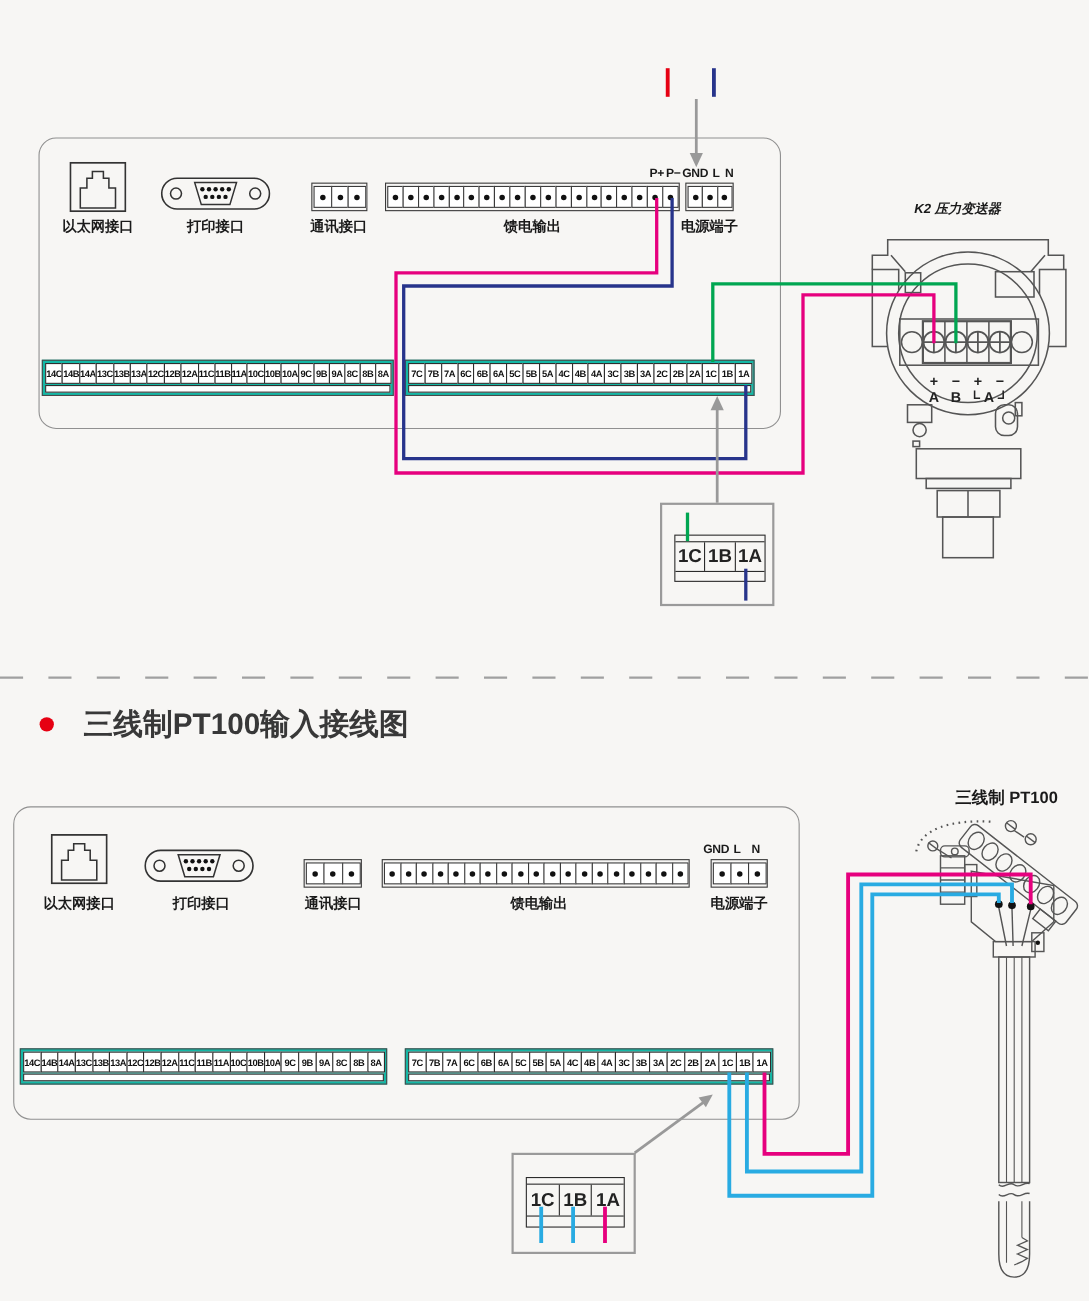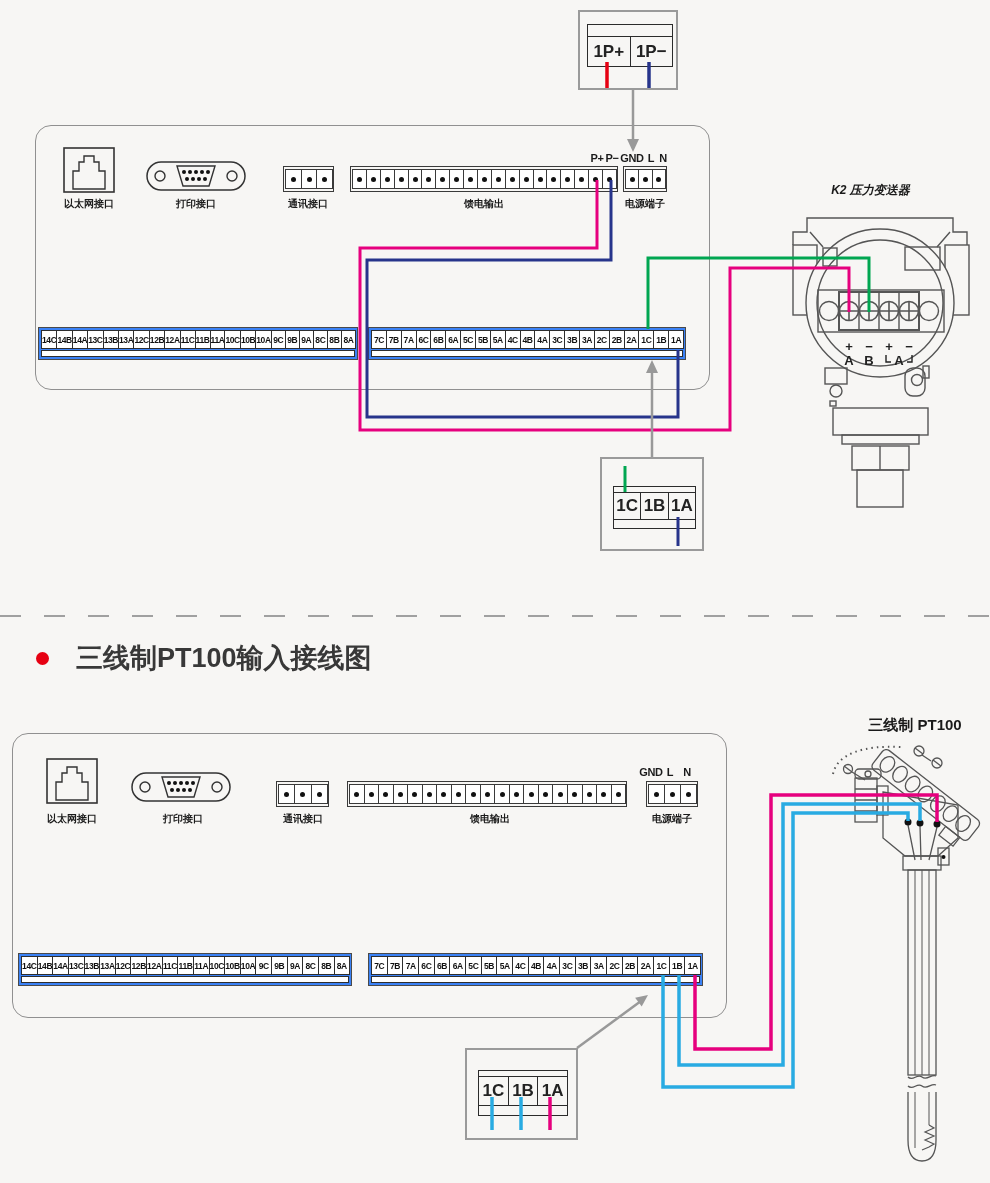--- a/index.html
+++ b/index.html
@@ -1,28 +1,28 @@
 <!DOCTYPE html>
 <html><head>
 <meta charset="utf-8">
 <style>
   html,body{margin:0;padding:0;background:#f7f6f4;}
   #page{position:relative;width:990px;height:1183px;background:#f7f6f4;overflow:hidden;
         font-family:"Liberation Sans","DejaVu Sans",sans-serif;color:#1f1f1f;}
   .abs{position:absolute;box-sizing:border-box;}
   
   .panel{border:1.5px solid #909090;border-radius:16px;}
-  .plabel{font-size:10px;font-weight:600;color:#1a1a1a;text-align:center;white-space:nowrap;}
+  .plabel{font-size:13px;font-weight:600;color:#1a1a1a;text-align:center;white-space:nowrap;}
   .slabel{font-size:11px;font-weight:700;color:#1a1a1a;text-align:center;white-space:nowrap;letter-spacing:-0.3px;}
   
   .tblock{display:flex;border:1.5px solid #3a3a3a;padding:2px 1px;background:transparent;}
   .tblock .dcell{flex:1;border:1px solid #3a3a3a;margin-right:-1px;display:flex;align-items:center;justify-content:center;background:#fff;}
   .tblock .dcell i{width:5px;height:5px;border-radius:50%;background:#111;}
   
-  .strip{background:#3b82f6;border:1.5px solid #4a4a4a;padding:2px;display:flex;flex-direction:column;gap:1px;}
+  .strip{background:#14b8a6;border:1.5px solid #4a4a4a;padding:2px;display:flex;flex-direction:column;gap:1px;}
   .strip .cells{display:flex;flex:1;}
   .strip .cells .cell{flex:1;background:#fff;border:1px solid #2e2e2e;margin-right:-1px;display:flex;align-items:center;justify-content:center;
         font-size:8.5px;font-weight:700;color:#111;letter-spacing:-0.4px;white-space:nowrap;}
   .strip .sub{height:5px;background:#fff;border:1px solid #2e2e2e;}
   
   .dbox{border:2px solid #9a9a9a;}
   .dtable{position:absolute;border:1.5px solid #2b2b2b;display:flex;flex-direction:column;}
   .dtable .trow{border-bottom:1.5px solid #2b2b2b;}
   .dtable .brow{border-top:1.5px solid #2b2b2b;}
   .dtable .cells{display:flex;flex:1;}
@@ -32,29 +32,20 @@
   .sec-title{font-size:27px;font-weight:600;color:#383838;white-space:nowrap;margin-left:12px;}
   .bullet{width:13px;height:13px;border-radius:50%;background:#e60012;}
   svg{display:block;}
   #overlay{pointer-events:none;}
 </style>
 </head>
 <body>
 
 <div id="page">
 
-  <div class="abs dbox" style="left:578px;top:10px;width:100px;height:80px;">
-    <div class="dtable" style="left:7px;top:12px;width:84px;height:41px;">
-      <div class="trow" style="height:11px;"></div>
-      <div class="cells">
-          <span class="cell">1P+</span>
-          <span class="cell">1P−</span>
-        </div>
-    </div>
-  </div>
 
   <div class="abs panel" style="left:35px;top:125px;width:675px;height:265px;"></div>
 
   <div class="abs" style="left:63px;top:147px;">
     <svg width="52" height="46" viewBox="0 0 52 46">
       <rect x="1" y="1" width="50" height="44" fill="none" stroke="#333" stroke-width="1.6"></rect>
       <path d="M10,42 V24 H16 V15 H21 V9 H31 V15 H36 V24 H42 V42 Z" fill="none" stroke="#333" stroke-width="1.4"></path>
     </svg>
   </div>
   <div class="abs plabel" style="left:39px;top:197px;width:100px;">以太网接口</div>

